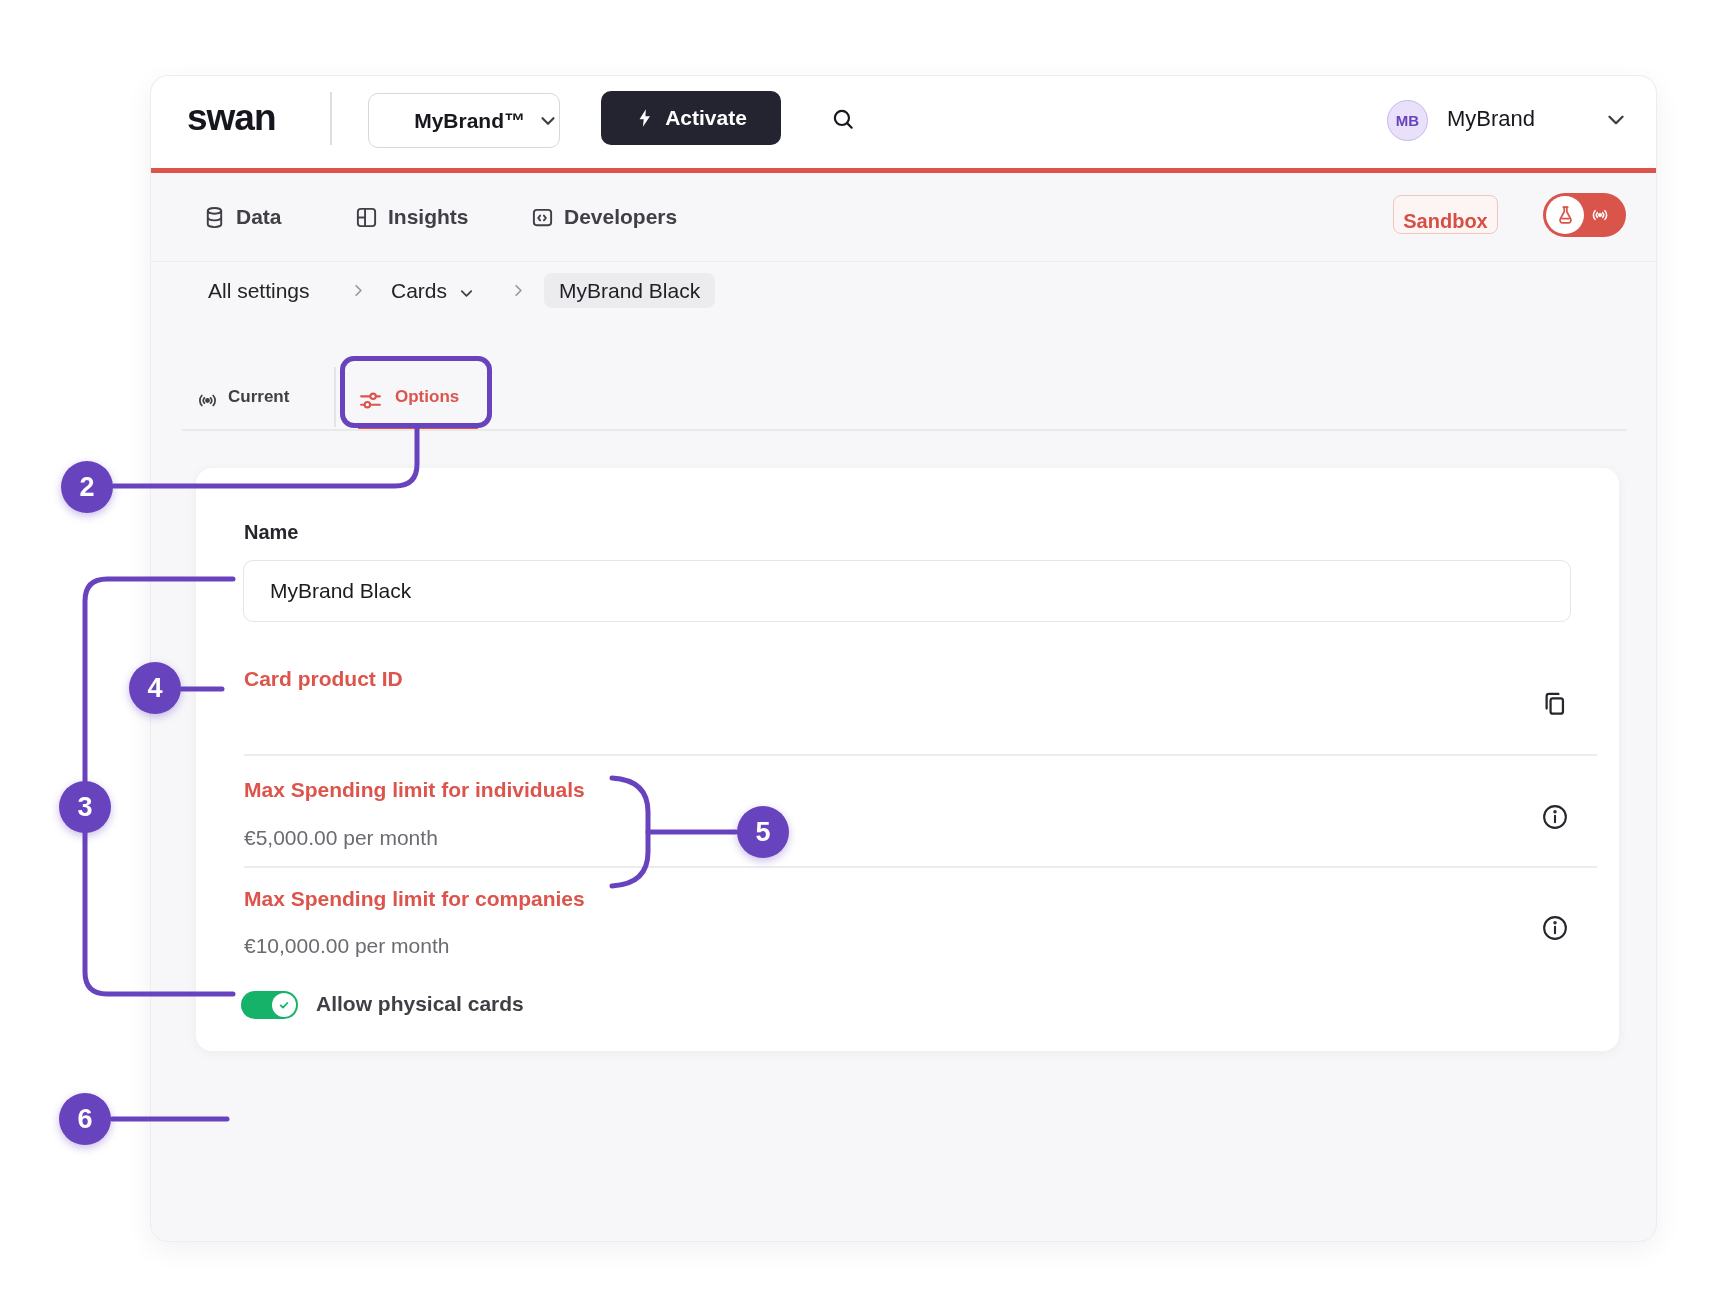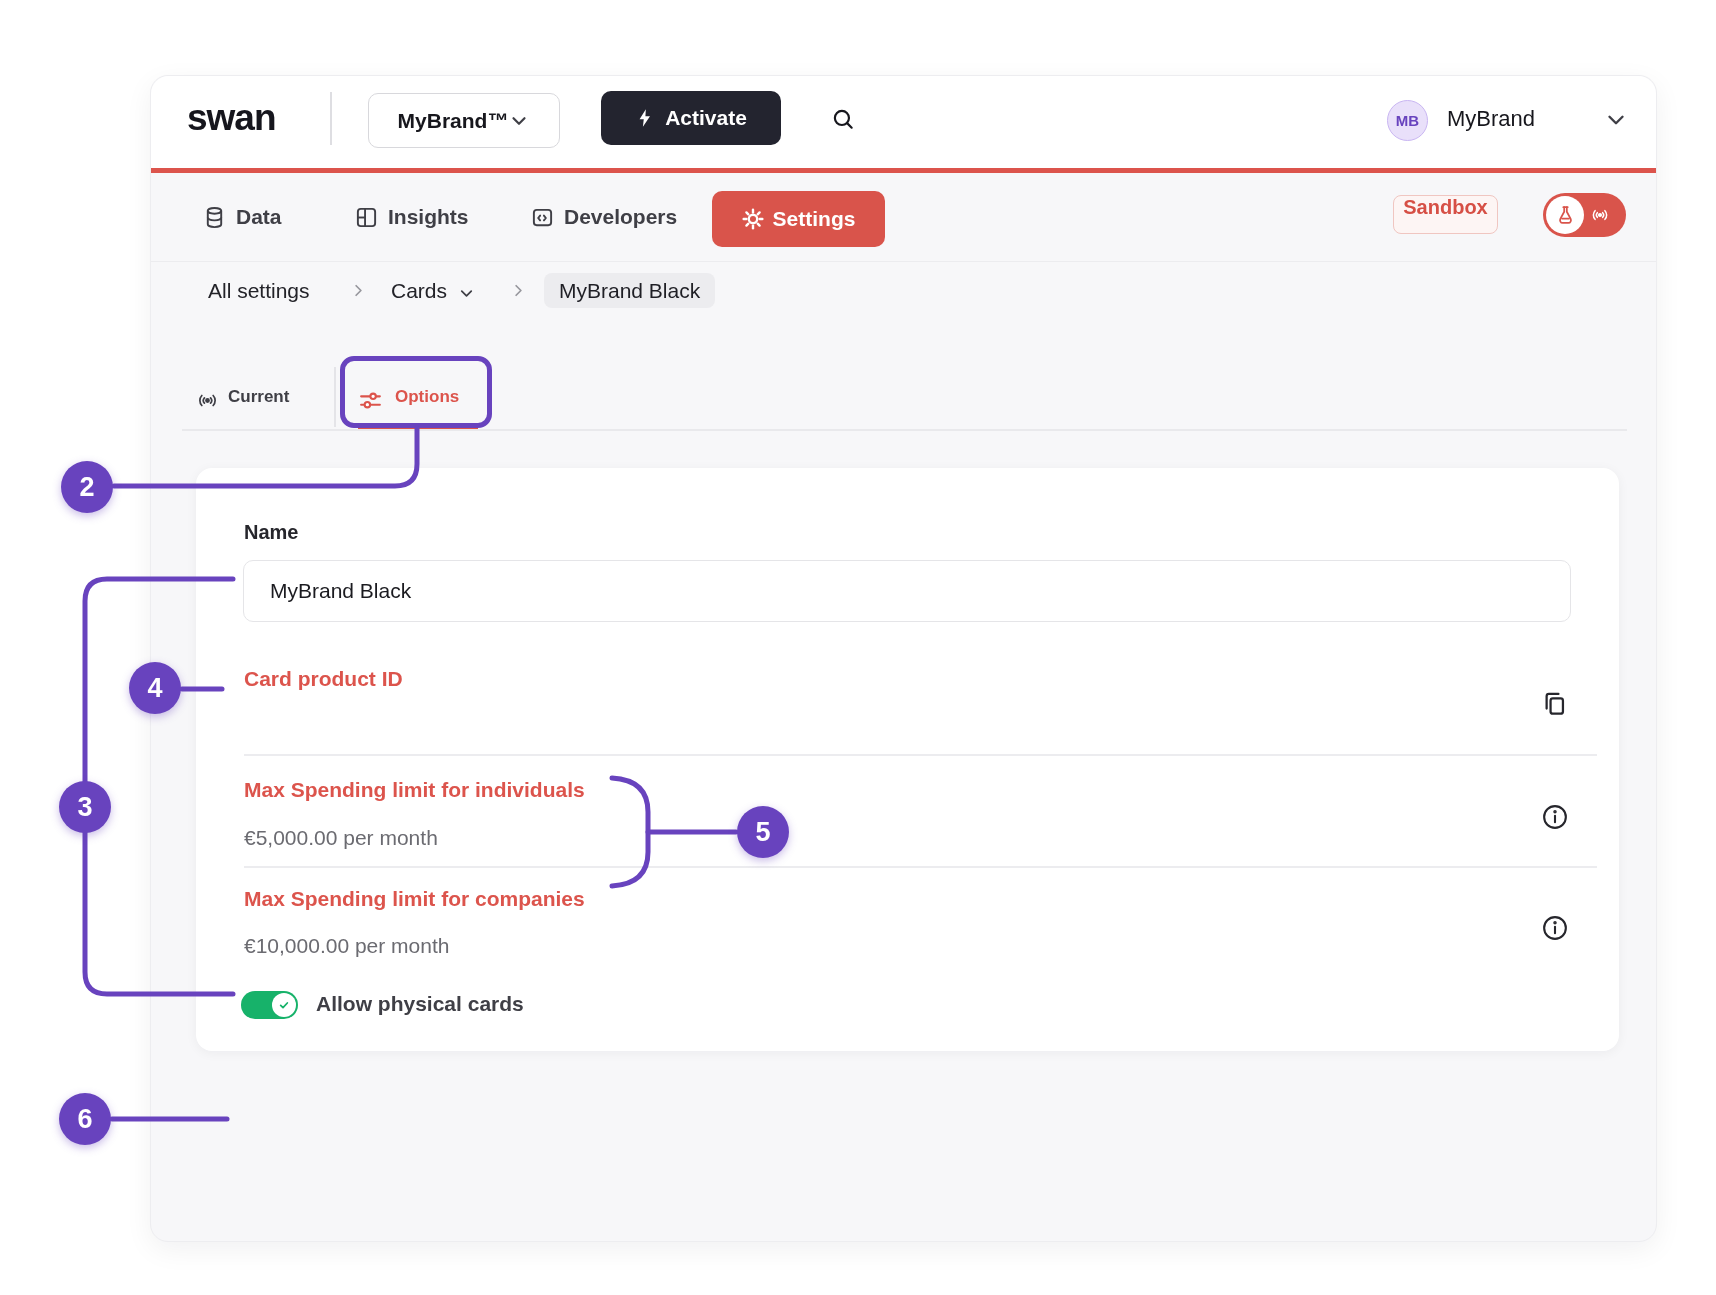--- a/index.html
+++ b/index.html
@@ -9,21 +9,21 @@
   .app { position:absolute; left:150px; top:75px; width:1507px; height:1167px;
          background:#F7F7F9; border:1px solid #EDEDF0; border-radius:18px;
          box-shadow:0 8px 28px rgba(20,20,30,.06); }
   .abs { position:absolute; }
 
   
   .header { position:absolute; left:0; top:0; right:0; height:92px; background:#fff; border-radius:18px 18px 0 0; }
   .logo { left:36px; top:21px; font-size:37px; font-weight:bold; letter-spacing:-1px; color:#16161D; }
   .vdiv { left:179px; top:16px; width:2px; height:53px; background:#DEDEE2; }
   .brand-btn { left:217px; top:17px; width:192px; height:55px; background:#fff; border:1.5px solid #D8D8DC;
-               border-radius:10px; display:flex; align-items:center; justify-content:center; 
+               border-radius:10px; display:flex; align-items:center; justify-content:flex-end; gap:12px;
                font-weight:bold; font-size:21px; color:#17171D; cursor:pointer; }
   .activate-btn { left:450px; top:15px; width:180px; height:54px; background:#23242F; border:none; border-radius:10px;
                   display:flex; align-items:center; justify-content:center; gap:10px; color:#fff;
                   font-weight:bold; font-size:21px; cursor:pointer; }
   .search-btn { left:679px; top:29px; width:28px; height:28px; background:none; border:none; cursor:pointer; }
   .avatar { left:1236px; top:24px; width:41px; height:41px; border-radius:50%; background:#E9E0FA;
             border:1.5px solid #C9B6F2; color:#6843BE; font-weight:bold; font-size:15px;
             display:flex; align-items:center; justify-content:center; }
   .account-name { left:1296px; top:30px; font-weight:normal; font-size:22px; color:#17171D; }
   .account-chev { left:1452px; top:31px; width:26px; height:26px; }
@@ -33,21 +33,21 @@
   
   .nav-row { position:absolute; left:0; top:97px; right:0; height:89px; border-bottom:1.5px solid #ECECEF; }
   .nav-item { position:absolute; display:flex; align-items:center; gap:10px; font-weight:bold; font-size:21px;
               color:#3F3F46; cursor:pointer; top:30px; height:28px; }
   .nav-data { left:52px; } .nav-insights { left:204px; } .nav-developers { left:380px; }
   .settings-pill { position:absolute; left:561px; top:18px; width:173px; height:56px; background:#D9544B;
                    border:none; border-radius:10px; display:flex; align-items:center; justify-content:center;
                    gap:9px; color:#fff; font-weight:bold; font-size:21px; cursor:pointer; }
   .sandbox-badge { position:absolute; left:1242px; top:22px; width:105px; height:39px; background:#FDF5F4;
                    border:1.5px solid #F0C6C1; border-radius:8px; color:#D64F45; font-weight:bold; font-size:20px;
-                   display:flex; align-items:flex-start; justify-content:center; }
+                   display:flex; align-items:flex-end; justify-content:center; }
   .env-pill { position:absolute; left:1392px; top:20px; width:83px; height:44px; background:#D9544B;
               border:none; border-radius:22px; cursor:pointer; }
   .env-knob { position:absolute; left:3px; top:3px; width:38px; height:38px; background:#fff; border-radius:50%;
               display:flex; align-items:center; justify-content:center; }
   .env-signal { position:absolute; left:47px; top:12px; width:20px; height:20px; }
 
   
   .crumb { position:absolute; font-size:21px; color:#232329; top:203px; cursor:pointer; }
   .chip { position:absolute; left:393px; top:197px; height:35px; padding:0 15px; background:#ECECEF;
           border-radius:8px; font-size:21px; color:#1F1F25; display:flex; align-items:center; }
@@ -163,36 +163,20 @@
       <div class="nav-item nav-developers">
         <span>
           <svg width="23" height="23" viewBox="0 0 24 24" fill="none" stroke="#3F3F46" stroke-width="2" stroke-linecap="round" stroke-linejoin="round">
               <rect x="3" y="4" width="18" height="16" rx="3"></rect>
               <path d="m9.5 10-2 2.5 2 2.5"></path>
               <path d="m13.5 10 2 2.5-2 2.5"></path>
             </svg>
         </span>
         <span>Developers</span>
       </div>
-      <button class="settings-pill">
-        <span>
-          <svg width="22" height="22" viewBox="0 0 24 24" fill="none" stroke="#ffffff" stroke-width="2.6" stroke-linecap="round">
-              <circle cx="12" cy="12" r="4.6"></circle>
-              <line x1="12" y1="1.8" x2="12" y2="4.8"></line>
-              <line x1="12" y1="19.2" x2="12" y2="22.2"></line>
-              <line x1="1.8" y1="12" x2="4.8" y2="12"></line>
-              <line x1="19.2" y1="12" x2="22.2" y2="12"></line>
-              <line x1="4.8" y1="4.8" x2="6.9" y2="6.9"></line>
-              <line x1="17.1" y1="17.1" x2="19.2" y2="19.2"></line>
-              <line x1="4.8" y1="19.2" x2="6.9" y2="17.1"></line>
-              <line x1="17.1" y1="6.9" x2="19.2" y2="4.8"></line>
-            </svg>
-        </span>
-        <span>Settings</span>
-      </button>
 
       <div class="sandbox-badge">
         <span>Sandbox</span>
       </div>
       <button class="env-pill">
         <span class="env-knob">
           <svg width="21" height="21" viewBox="0 0 24 24" fill="none" stroke="#D9544B" stroke-width="2" stroke-linecap="round" stroke-linejoin="round">
               <path d="M9.5 2.5h5"></path>
               <path d="M10.5 2.5v5.2l-4.4 8.2c-1 1.9.3 4.6 2.6 4.6h6.6c2.3 0 3.6-2.7 2.6-4.6l-4.4-8.2V2.5"></path>
               <line x1="8" y1="15.5" x2="16" y2="15.5"></line>

